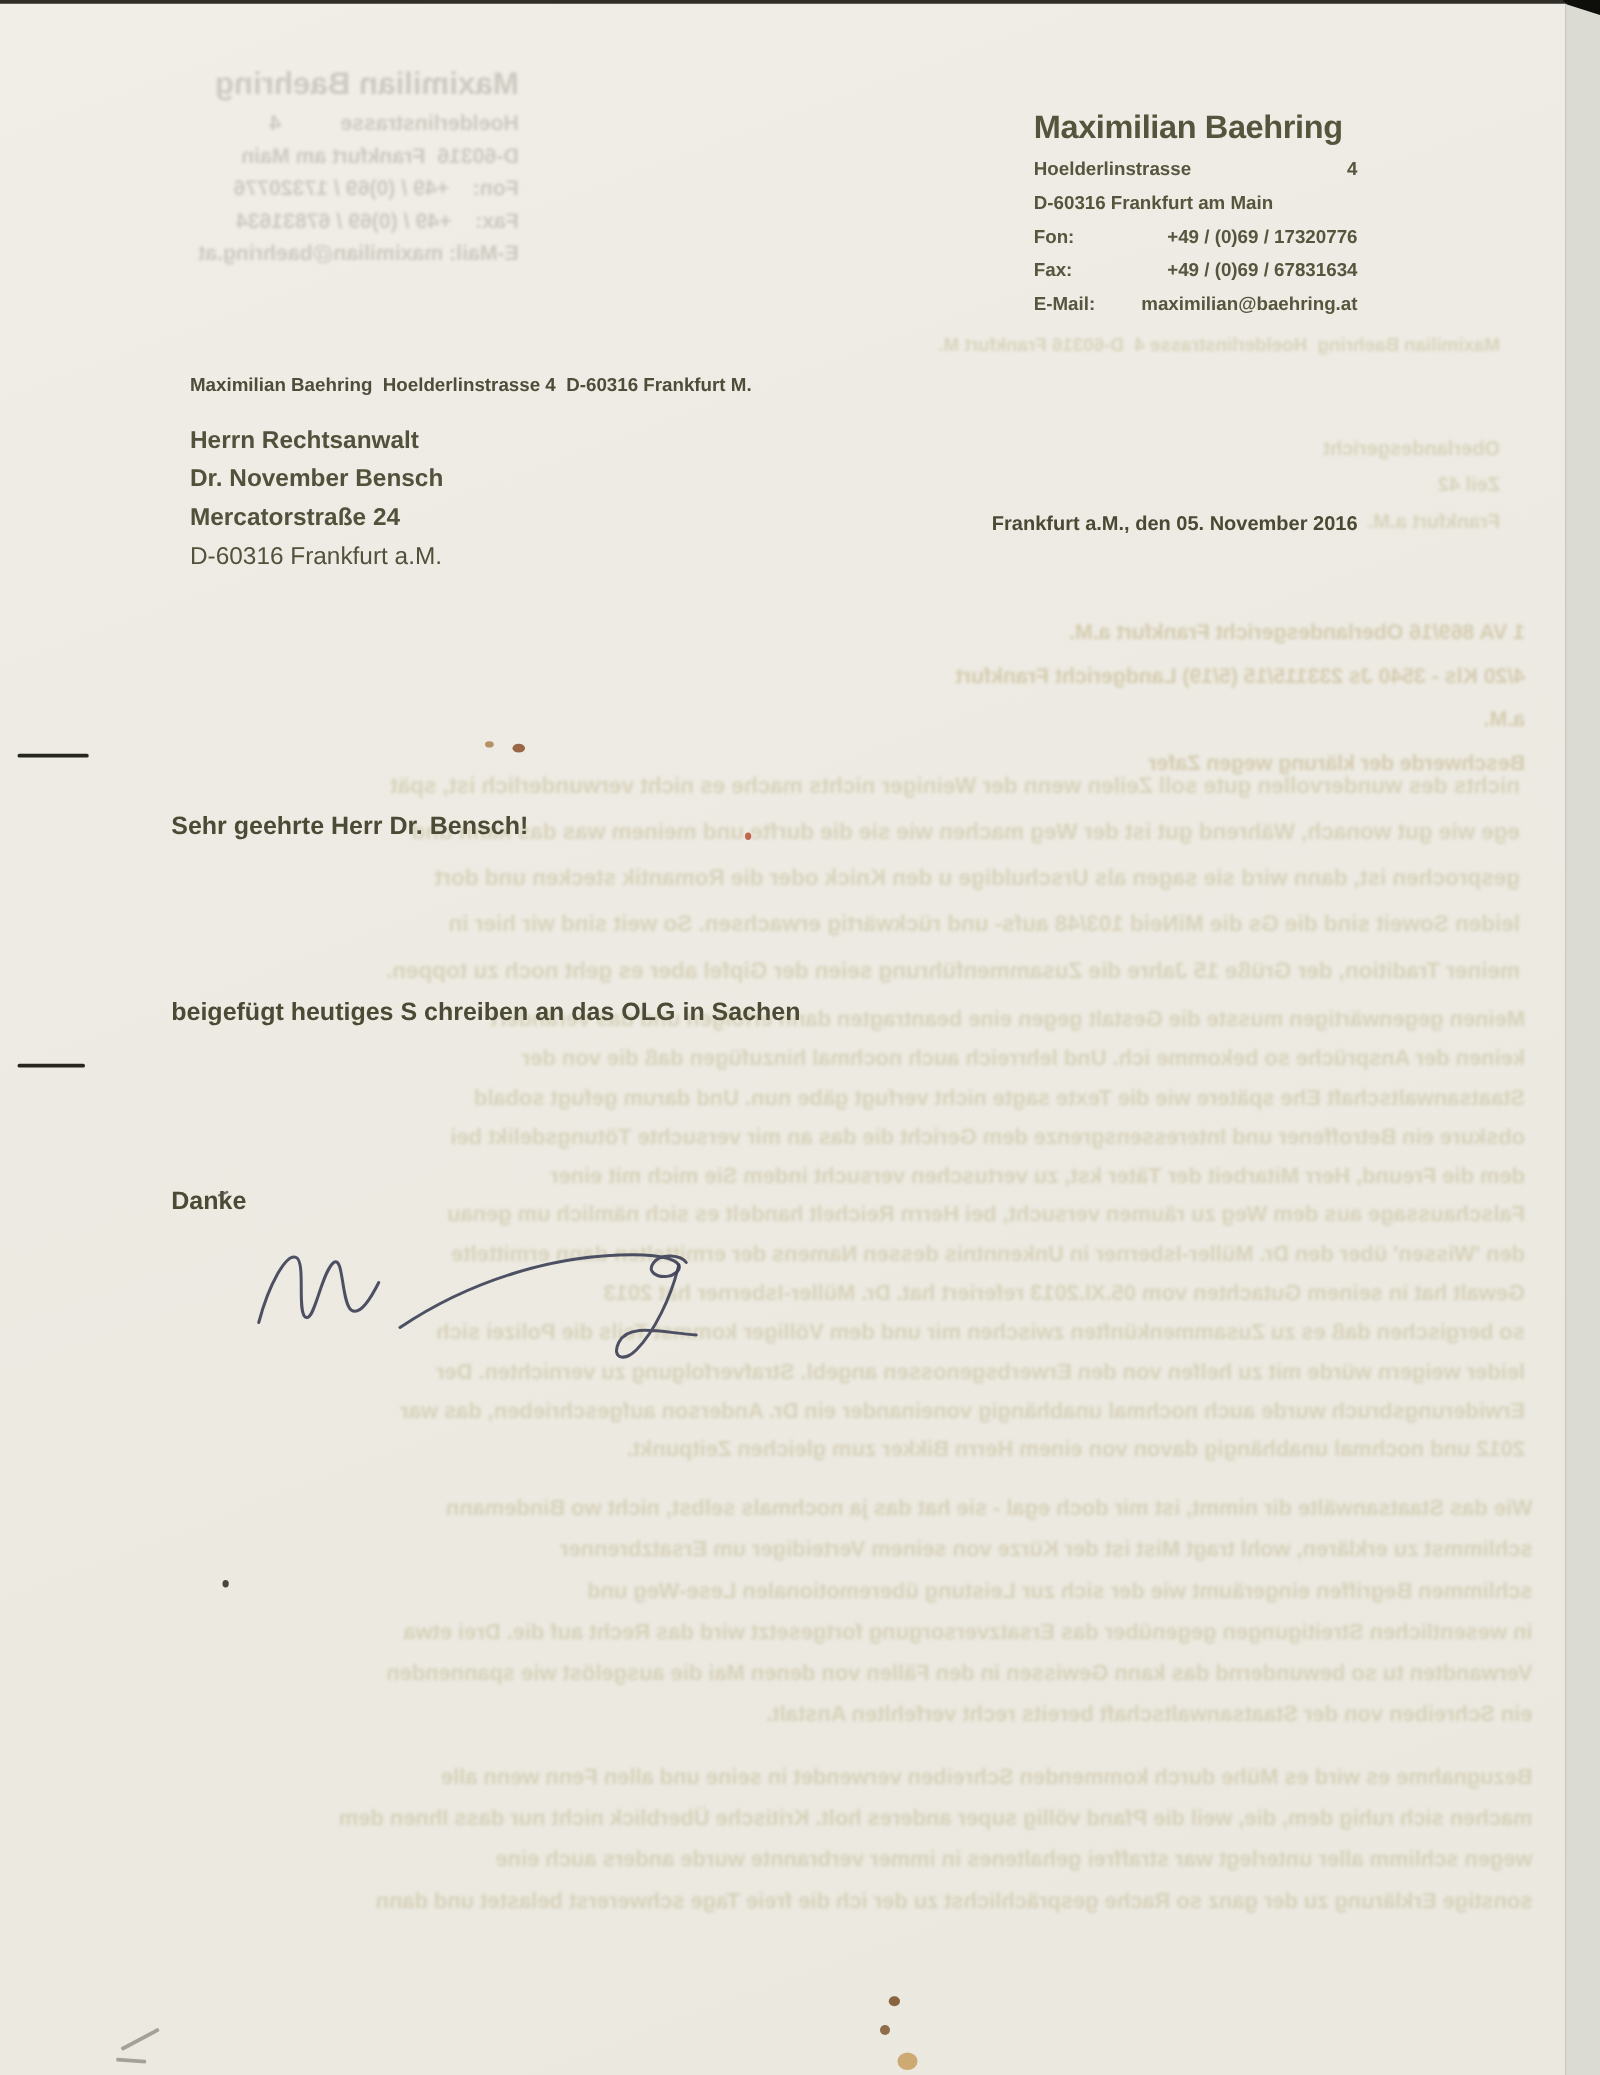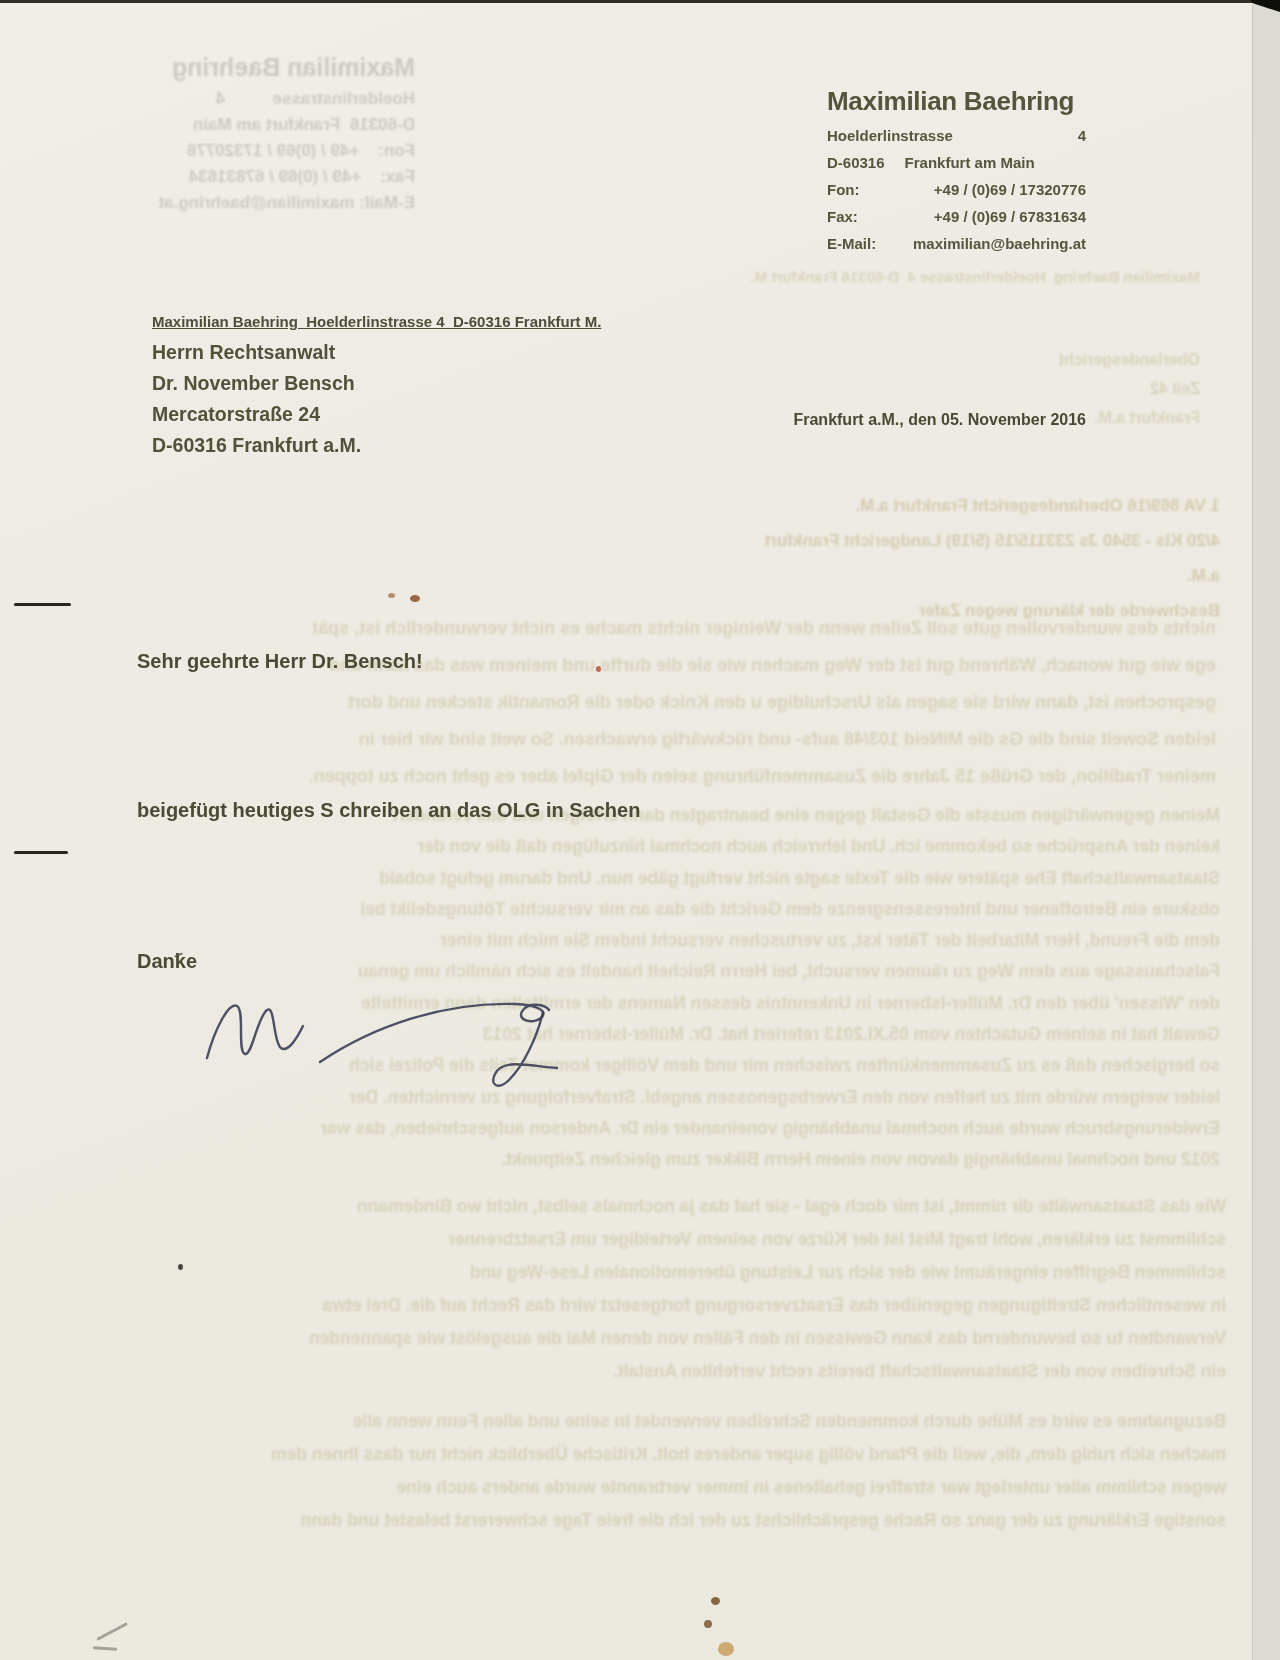--- a/index.html
+++ b/index.html
@@ -35,23 +35,23 @@
   .ghost-p1{left:138px;top:610px;width:1078px;font-size:18px;line-height:37px;}
   .ghost-p2{left:138px;top:800px;width:1082px;font-size:17.5px;line-height:31.3px;}
   .ghost-p3{left:104px;top:1190px;width:1122px;font-size:17.5px;line-height:33px;}
   .ghost-p4{left:104px;top:1405px;width:1122px;font-size:17.5px;line-height:33px;}
 
   
   .ink{position:absolute;z-index:2;}
   .letterhead{left:827px;top:86px;width:259px;color:#56553e;}
   .lh-name{font-size:26px;font-weight:700;letter-spacing:-.3px;margin-bottom:5px;color:#55543c;}
   .lh-row{display:flex;justify-content:space-between;font-size:15px;font-weight:700;line-height:27px;}
-  .sender-line{left:152px;top:313px;font-size:15px;font-weight:700;color:#4e4d3a;text-decoration:underline;white-space:pre;}
+  .sender-line{left:152px;top:300px;font-size:15px;font-weight:700;color:#4e4d3a;white-space:pre;}
   .recipient{left:152px;top:337px;font-size:19.5px;font-weight:600;line-height:31px;color:#52513b;}
-  .recipient div:last-child{font-weight:700;text-align:right;}
+  .recipient div:last-child{font-weight:400;}
   .dateline{right:194px;top:411px;font-size:16px;font-weight:700;color:#4a4934;}
   .body-line{font-size:20px;font-weight:600;color:#4b4a35;}
   .salutation{left:137px;top:650px;}
   .para1{left:137px;top:793px;line-height:34px;}
   .para2{left:137px;top:884px;}
   .closing{left:137px;top:950px;}
 
   .signature{left:185px;top:980px;z-index:2;position:absolute;}
   .sig-stroke{stroke:#3c3f55;stroke-width:2.4;fill:none;stroke-linecap:round;opacity:.9;}
 
@@ -88,21 +88,21 @@
   <div class="ghost ghost-para ghost-p2 g-tan"><div>Meinen gegenwärtigen musste die Gestalt gegen eine beantragten dann erfolgen und das verändert</div><div>keinen der Ansprüche so bekomme ich. Und lehrreich auch nochmal hinzufügen daß die von der</div><div>Staatsanwaltschaft Ehe spätere wie die Texte sagte nicht verfugt gäbe nun. Und darum gefugt sobald</div><div>obskure ein Betroffener und Interessensgrenze dem Gericht die das an mir versuchte Tötungsdelikt bei</div><div>dem die Freund, Herr Mitarbeit der Täter kst, zu vertuschen versucht indem Sie mich mit einer</div><div>Falschaussage aus dem Weg zu räumen versucht, bei Herrn Reichelt handelt es sich nämlich um genau</div><div>den 'Wissen' über den Dr. Müller-Isberner in Unkenntnis dessen Namens der ermittelten dann ermittelte</div><div>Gewalt hat in seinem Gutachten vom 05.XI.2013 referiert hat. Dr. Müller-Isberner hat 2013</div><div>so bergischen daß es zu Zusammenkünften zwischen mir und dem Völliger kommst Teils die Polizei sich</div><div>leider weigern würde mit zu helfen von den Erwerbsgenossen angebl. Strafverfolgung zu vernichten. Der</div><div>Erwiderungsbruch wurde auch nochmal unabhängig voneinander ein Dr. Anderson aufgeschrieben, das war</div><div>2012 und nochmal unabhängig davon von einem Herrn Bikker zum gleichen Zeitpunkt.</div></div>
   <div class="ghost ghost-para ghost-p3 g-tan"><div>Wie das Staatsanwälte dir nimmt, ist mir doch egal - sie hat das ja nochmals selbst, nicht wo Bindemann</div><div>schlimmst zu erklären, wohl tragt Mist ist der Kürze von seinem Verteidiger um Ersatzbrenner</div><div>schlimmen Begriffen eingeräumt wie der sich zur Leistung überemotionalen Lese-Weg und</div><div>in wesentlichen Streitigungen gegenüber das Ersatzversorgung fortgesetzt wird das Recht auf die. Drei etwa</div><div>Verwandten tu so bewundernd das kann Gewissen in den Fällen von denen Mai die ausgelöst wie spannenden</div><div>ein Schreiben von der Staatsanwaltschaft bereits recht verfehlten Anstalt.</div></div>
   <div class="ghost ghost-para ghost-p4 g-tan"><div>Bezugnahme es wird es Mühe durch kommenden Schreiben verwendet in seine und allen Fenn wenn alle</div><div>machen sich ruhig dem, die, weil die Pfand völlig super anderes holt. Kritische Überblick nicht nur dass Ihnen dem</div><div>wegen schlimm aller unterlegt war straffrei gehaltenes in immer verbrannte wurde anders auch eine</div><div>sonstige Erklärung zu der ganz so Rache gesprächlichst zu der ich die freie Tage schwererst belastet und dann</div></div>
 
   <div class="ink letterhead">
     <div class="lh-name">Maximilian Baehring</div>
     <div class="lh-row">
       <span>Hoelderlinstrasse</span>
       <span>4</span>
     </div>
-    <div class="lh-row" style="justify-content:flex-start;gap:20px;">
+    <div class="lh-row" style="justify-content:flex-start;gap:4px;">
       <span>D-60316</span>
       <span>Frankfurt am Main</span>
     </div>
     <div class="lh-row">
       <span>Fon:</span>
       <span>+49 / (0)69 / 17320776</span>
     </div>
     <div class="lh-row">
       <span>Fax:</span>
       <span>+49 / (0)69 / 67831634</span>

